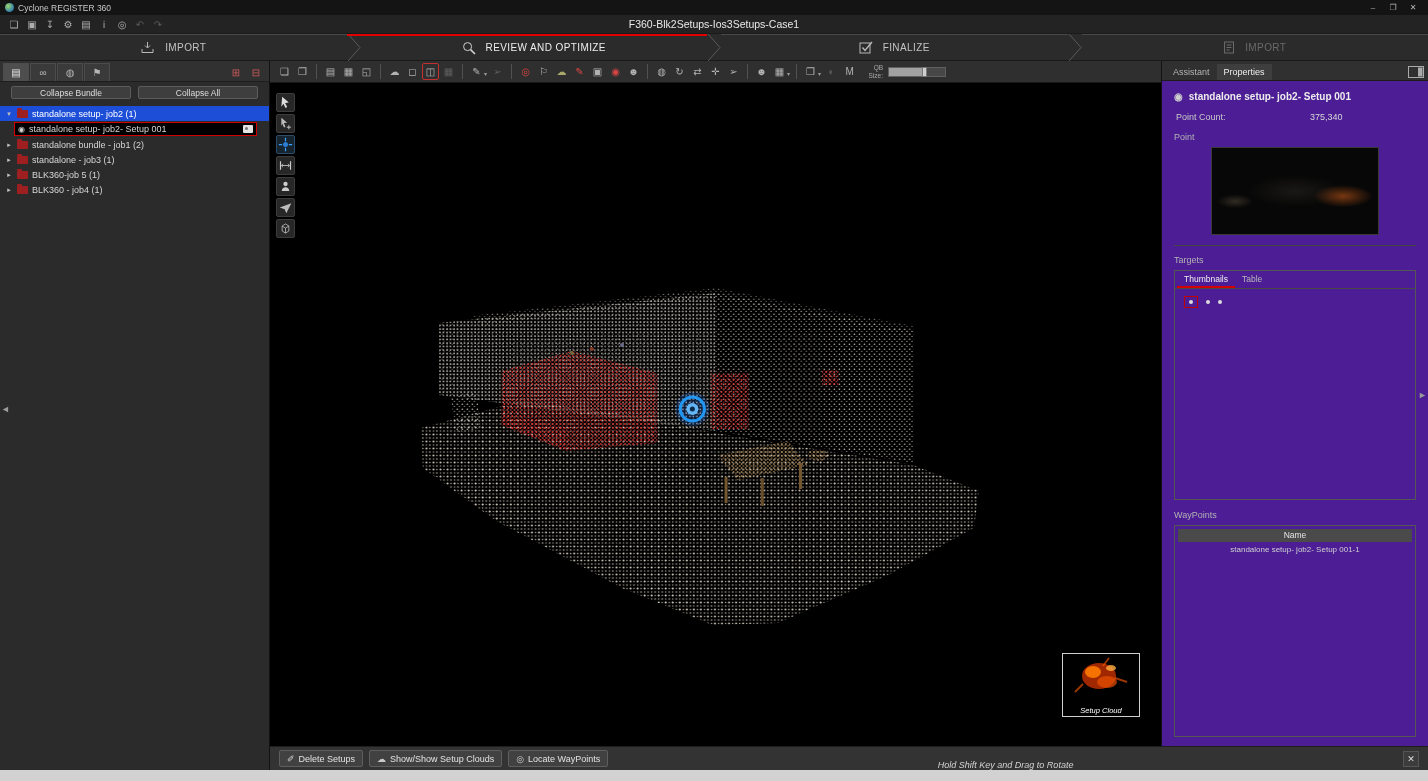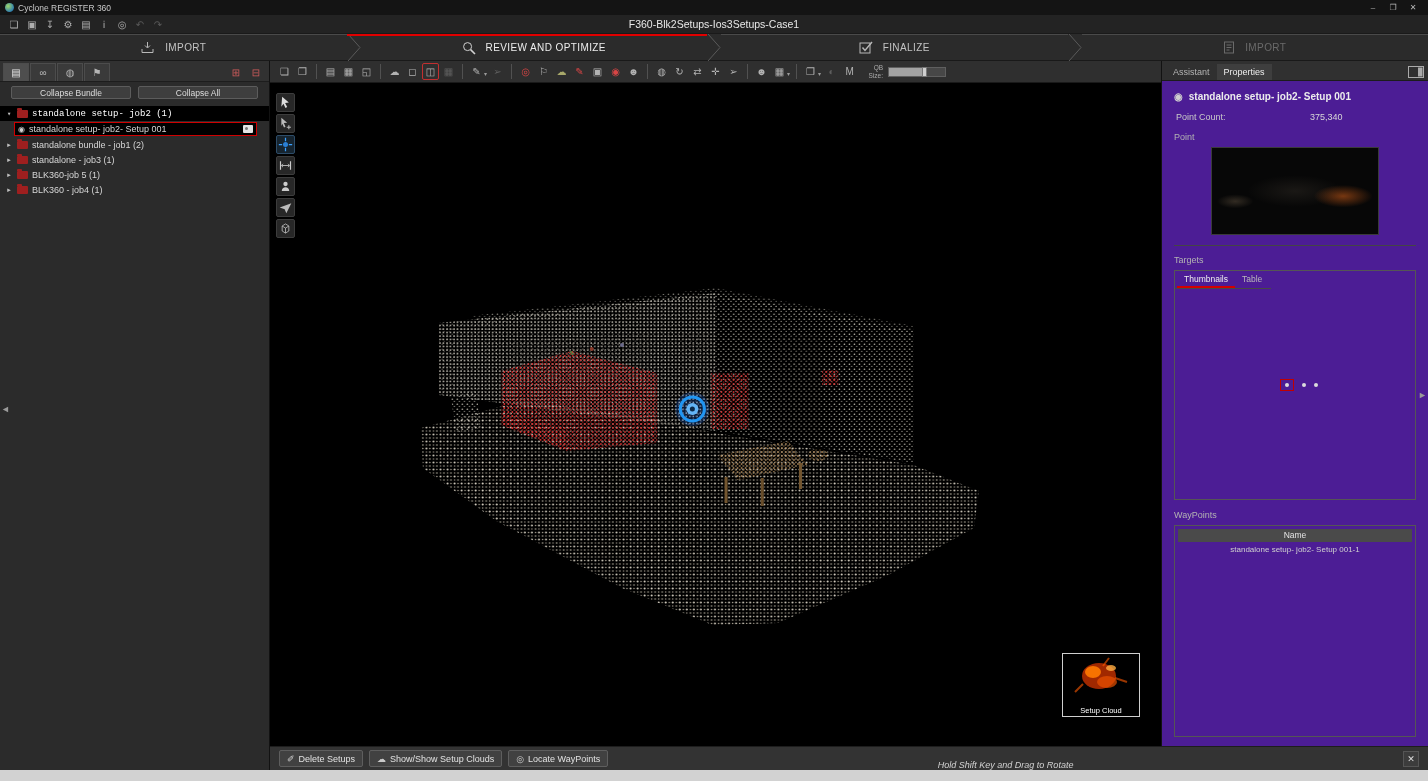--- a/index.html
+++ b/index.html
@@ -37,21 +37,21 @@
 
 .lp-tabs{height:21px;background:#313131;display:flex;align-items:flex-end;padding:2px 3px 0;border-bottom:1px solid #1d1d1d;}
 .lp-tab{width:26px;height:18px;display:flex;align-items:center;justify-content:center;font-size:10px;color:#b5b5b5;background:#3a3a3a;border:1px solid #4c4c4c;border-bottom:none;margin-right:1px;}
 .lp-tab.active{background:#4e4e4e;color:#e3e3e3;}
 .lp-spacer{flex:1;}
 .lp-mini{width:20px;height:17px;display:flex;align-items:center;justify-content:center;font-size:10px;color:#cf5b5b;}
 .lp-buttons{display:flex;gap:7px;padding:4px 11px 5px;}
 .lp-btn{flex:1;height:13px;background:#3e3e3e;border:1px solid #5c5c5c;border-radius:2px;font-size:8.5px;color:#dedede;display:flex;align-items:center;justify-content:center;cursor:pointer;}
 .tree{padding:2px 0;font-size:9px;color:#d6d6d6;flex:1;}
 .tree-row{height:15px;display:flex;align-items:center;gap:4px;padding:0 5px;cursor:pointer;}
-.tree-row.sel{background:#000000;color:#fff;font-family:Liberation Mono, monospace;}
+.tree-row.sel{background:#1d4ed8;color:#fff;}
 .tree-row.child{margin:1px 12px 1px 14px;border:1px solid #d00000;background:#000;height:14px;padding:0 3px;}
 .caret{width:8px;font-size:7px;color:#c0c0c0;text-align:center;}
 .folder-ico{width:11px;height:8px;background:#9e1f1f;border-radius:1px;position:relative;flex:0 0 auto;}
 .folder-ico::before{content:"";position:absolute;top:-2px;left:0;width:5px;height:2px;background:#9e1f1f;border-radius:1px 1px 0 0;}
 .setup-ico{font-size:8px;color:#cfcfcf;}
 .pic-ico{margin-left:auto;width:10px;height:8px;background:#e4e4e4;border-radius:1px;position:relative;}
 .pic-ico::after{content:"";position:absolute;left:2px;top:2px;width:3px;height:3px;background:#777;border-radius:50%;}
 .lbl{white-space:nowrap;overflow:hidden;text-overflow:ellipsis;}
 
 
@@ -62,21 +62,21 @@
 .tb-icon.dim{color:#5e5e5e;}
 .tb-icon.active-view{border:1px solid #c23030;}
 .tb-sep{width:1px;height:15px;background:#515151;margin:0 4px;flex:0 0 auto;}
 .tb-caret{font-size:6px;color:#9a9a9a;margin:4px 1px 0 -2px;}
 .qb-label{font-size:6.5px;line-height:1.15;color:#ababab;width:22px;text-align:right;margin:0 4px 0 2px;white-space:normal;}
 .qb-slider{width:58px;height:10px;background:#474747;border:1px solid #5f5f5f;position:relative;flex:0 0 auto;cursor:pointer;}
 .qb-fill{position:absolute;left:0;top:0;bottom:0;width:62%;background:#a2a2a2;}
 .qb-thumb{position:absolute;left:58%;top:-1px;width:5px;height:10px;background:#cfcfcf;border:1px solid #777;}
 
 
-.viewport{flex:1;position:relative;background:#000;overflow:hidden;}
+.viewport{flex:1;position:relative;background:#000;overflow:hidden;font-style:italic;}
 .scene{position:absolute;inset:0;width:100%;height:100%;}
 .tools{position:absolute;left:6px;top:10px;display:flex;flex-direction:column;gap:2px;}
 .tool{width:19px;height:19px;background:#272727;border:1px solid #3c3c3c;border-radius:2px;display:flex;align-items:center;justify-content:center;cursor:pointer;}
 .tool.active{background:#16242f;border-color:#2d4c68;}
 .minimap{position:absolute;right:21px;bottom:29px;width:78px;background:#000;border:1px solid #cfcfcf;}
 .minimap .cap{height:12px;font-size:7.5px;color:#fff;display:flex;align-items:center;justify-content:center;}
 
 
 .bottom-bar{height:24px;background:#333;border-top:1px solid #1d1d1d;display:flex;align-items:center;gap:6px;padding:0 9px;flex:0 0 auto;}
 .bb-btn{height:17px;background:#414141;border:1px solid #5e5e5e;border-radius:2px;color:#e2e2e2;font-size:9px;display:flex;align-items:center;gap:4px;padding:0 7px;cursor:pointer;white-space:nowrap;}
@@ -94,21 +94,21 @@
 .rp-title .setup-ico{font-size:10px;}
 .rp-row{position:relative;font-size:9px;color:#c9c9c9;padding:3px 2px 6px;}
 .rp-val{position:absolute;left:136px;top:3px;color:#d8d8d8;}
 .section-label{font-size:9px;color:#b3b3b3;margin:4px 0 3px;}
 .img-thumb{width:168px;height:88px;margin:2px auto 6px;border:1px solid #3a3a3a;background:
  radial-gradient(ellipse 42px 16px at 79% 56%, rgba(210,95,25,.55), transparent 70%),
  radial-gradient(ellipse 26px 10px at 14% 62%, rgba(130,110,85,.35), transparent 70%),
  radial-gradient(ellipse 66px 22px at 50% 50%, rgba(95,85,72,.22), transparent 72%),
  #070707;}
 .divider{height:1px;background:#454545;margin:4px 0 5px;}
-.targets-box{border:1px solid #555;height:230px;margin:2px 0 6px;display:flex;flex-direction:row;}
+.targets-box{border:1px solid #555;height:230px;margin:2px 0 6px;display:flex;flex-direction:column;}
 .tg-tabs{display:flex;height:18px;border-bottom:1px solid #484848;padding:0 2px;}
 .tg-tab{font-size:8.5px;color:#b9b9b9;padding:3px 7px 0;cursor:pointer;}
 .tg-tab.active{color:#ededed;border-bottom:2px solid #d40000;}
 .tg-thumbs{display:flex;align-items:center;gap:8px;padding:7px 9px;}
 .tg-thumb{width:14px;height:12px;border:1px solid #c00000;display:flex;align-items:center;justify-content:center;cursor:pointer;}
 .tg-dot{width:4px;height:4px;border-radius:50%;background:#dcdcdc;cursor:pointer;}
 .wp-box{border:1px solid #555;height:212px;margin-top:2px;padding:3px;}
 .wp-header{height:13px;background:#4a4a4a;font-size:8.5px;color:#e4e4e4;text-align:center;line-height:13px;}
 .wp-row{font-size:8px;color:#cfcfcf;text-align:center;padding:3px 0;cursor:pointer;}
 

